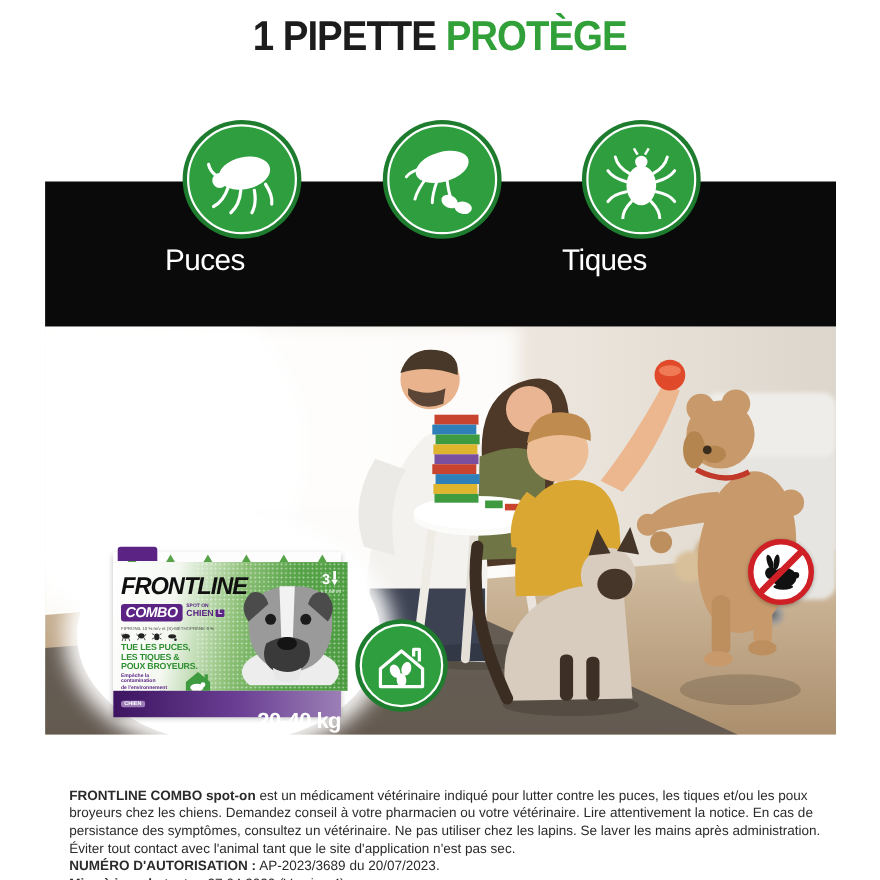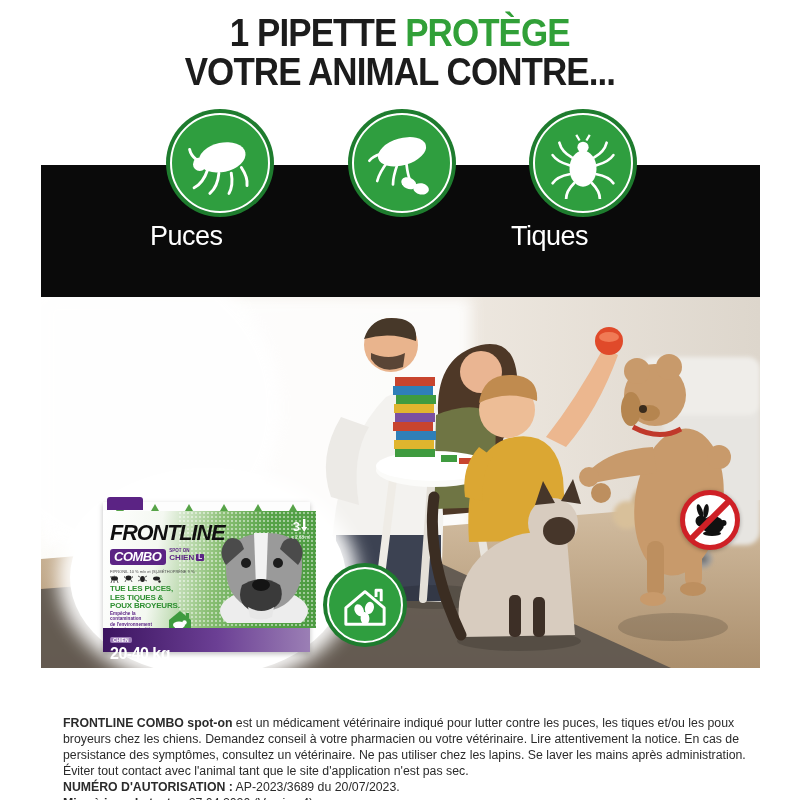--- a/index.html
+++ b/index.html
@@ -60,21 +60,21 @@
               line-height:1.08;white-space:pre-line;letter-spacing:-.2px;}
   .pack-enviro{position:absolute;left:7px;top:100px;font-size:4.6px;color:#5b2384;width:58px;
                line-height:1.15;white-space:pre-line;font-weight:700;}
   .pack-house{position:absolute;left:64px;top:98px;}
   .pack-dog{position:absolute;right:2px;top:12px;}
   .pack-band{position:absolute;left:0;top:126px;width:207px;height:24px;
              background:linear-gradient(90deg,#3c1460 0%,#6b3f94 55%,#9b7fb5 100%);
              color:#fff;padding-left:7px;box-sizing:border-box;}
   .weight-tag{display:inline-block;background:#9d7cb8;color:#fff;font-size:5px;font-weight:700;
               padding:0 3px;border-radius:2px;margin-top:2px;}
-  .weight-range{font-size:16px;font-weight:800;line-height:1;letter-spacing:-.5px;}
+  .weight-range{font-size:20px;font-weight:800;line-height:1;letter-spacing:-.5px;text-align:right;}
 
   
   .house-circle{position:absolute;left:327px;top:567px;width:72px;height:72px;border-radius:50%;
                 background:#2f9e3f;border:2px solid #fff;box-shadow:0 0 0 4px #1e7c2e;
                 display:flex;align-items:center;justify-content:center;}
   .habitat-note{position:absolute;left:421px;top:569px;color:#fff;font-size:22px;line-height:1.2;
                 letter-spacing:-.3px;text-shadow:0 1px 4px rgba(0,0,0,.5);white-space:nowrap;}
   .habitat-note b{font-weight:800;}
 
   
@@ -95,23 +95,20 @@
          color:#2b2b2b;}
   .legal b{font-weight:700;}
 </style>
 </head>
 <body>
 
 <div class="page">
 
   <div class="hdr hdr1">
     <span class="hdr-inner"><span>1 PIPETTE </span><span class="green-txt">PROTÈGE</span></span>
-  </div>
-  <div class="hdr hdr2">
-    <span class="hdr-inner">VOTRE ANIMAL CONTRE...</span>
   </div>
 
   <div class="band1"></div>
 
   <div class="pest-circle" style="left:170px;top:113px;">
     <svg width="72" height="72" viewBox="0 0 64 64">
       <g fill="#fff">
         <ellipse cx="34" cy="27" rx="21" ry="13" transform="rotate(-12 34 27)"></ellipse>
         <circle cx="14" cy="33" r="6"></circle>
       </g>

